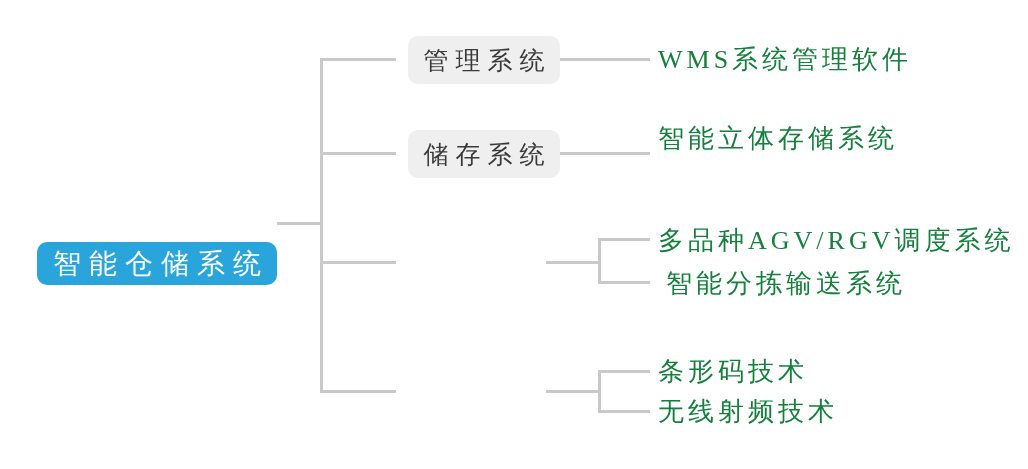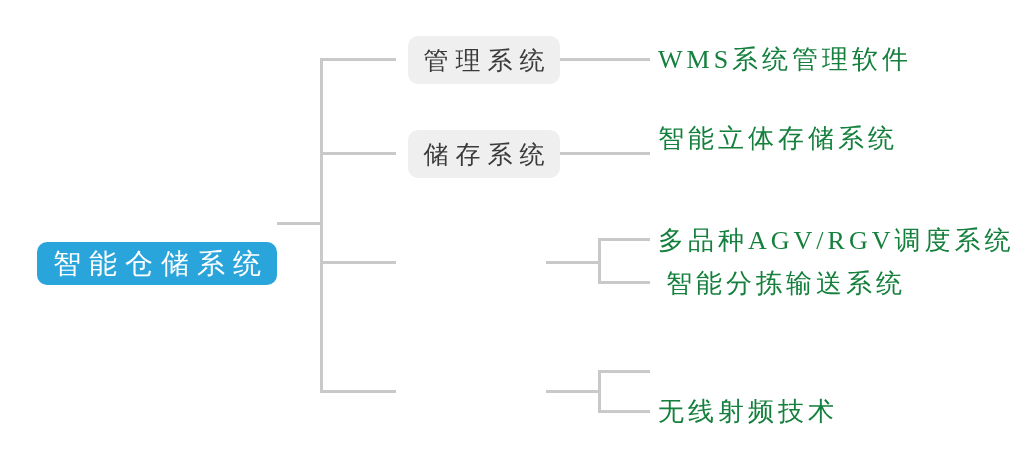--- a/index.html
+++ b/index.html
@@ -125,15 +125,16 @@
     <span>管理系统</span>
   </div>
   <div class="branch-node n-2">
     <span>储存系统</span>
   </div>
 
   <div class="leaf-label lf-1">WMS系统管理软件</div>
   <div class="leaf-label lf-2">智能立体存储系统</div>
   <div class="leaf-label lf-3a">多品种AGV/RGV调度系统</div>
   <div class="leaf-label lf-3b">智能分拣输送系统</div>
+  <div class="leaf-label lf-4a">条形码技术</div>
   <div class="leaf-label lf-4b">无线射频技术</div>
 
 </div>
 
 </body></html>

